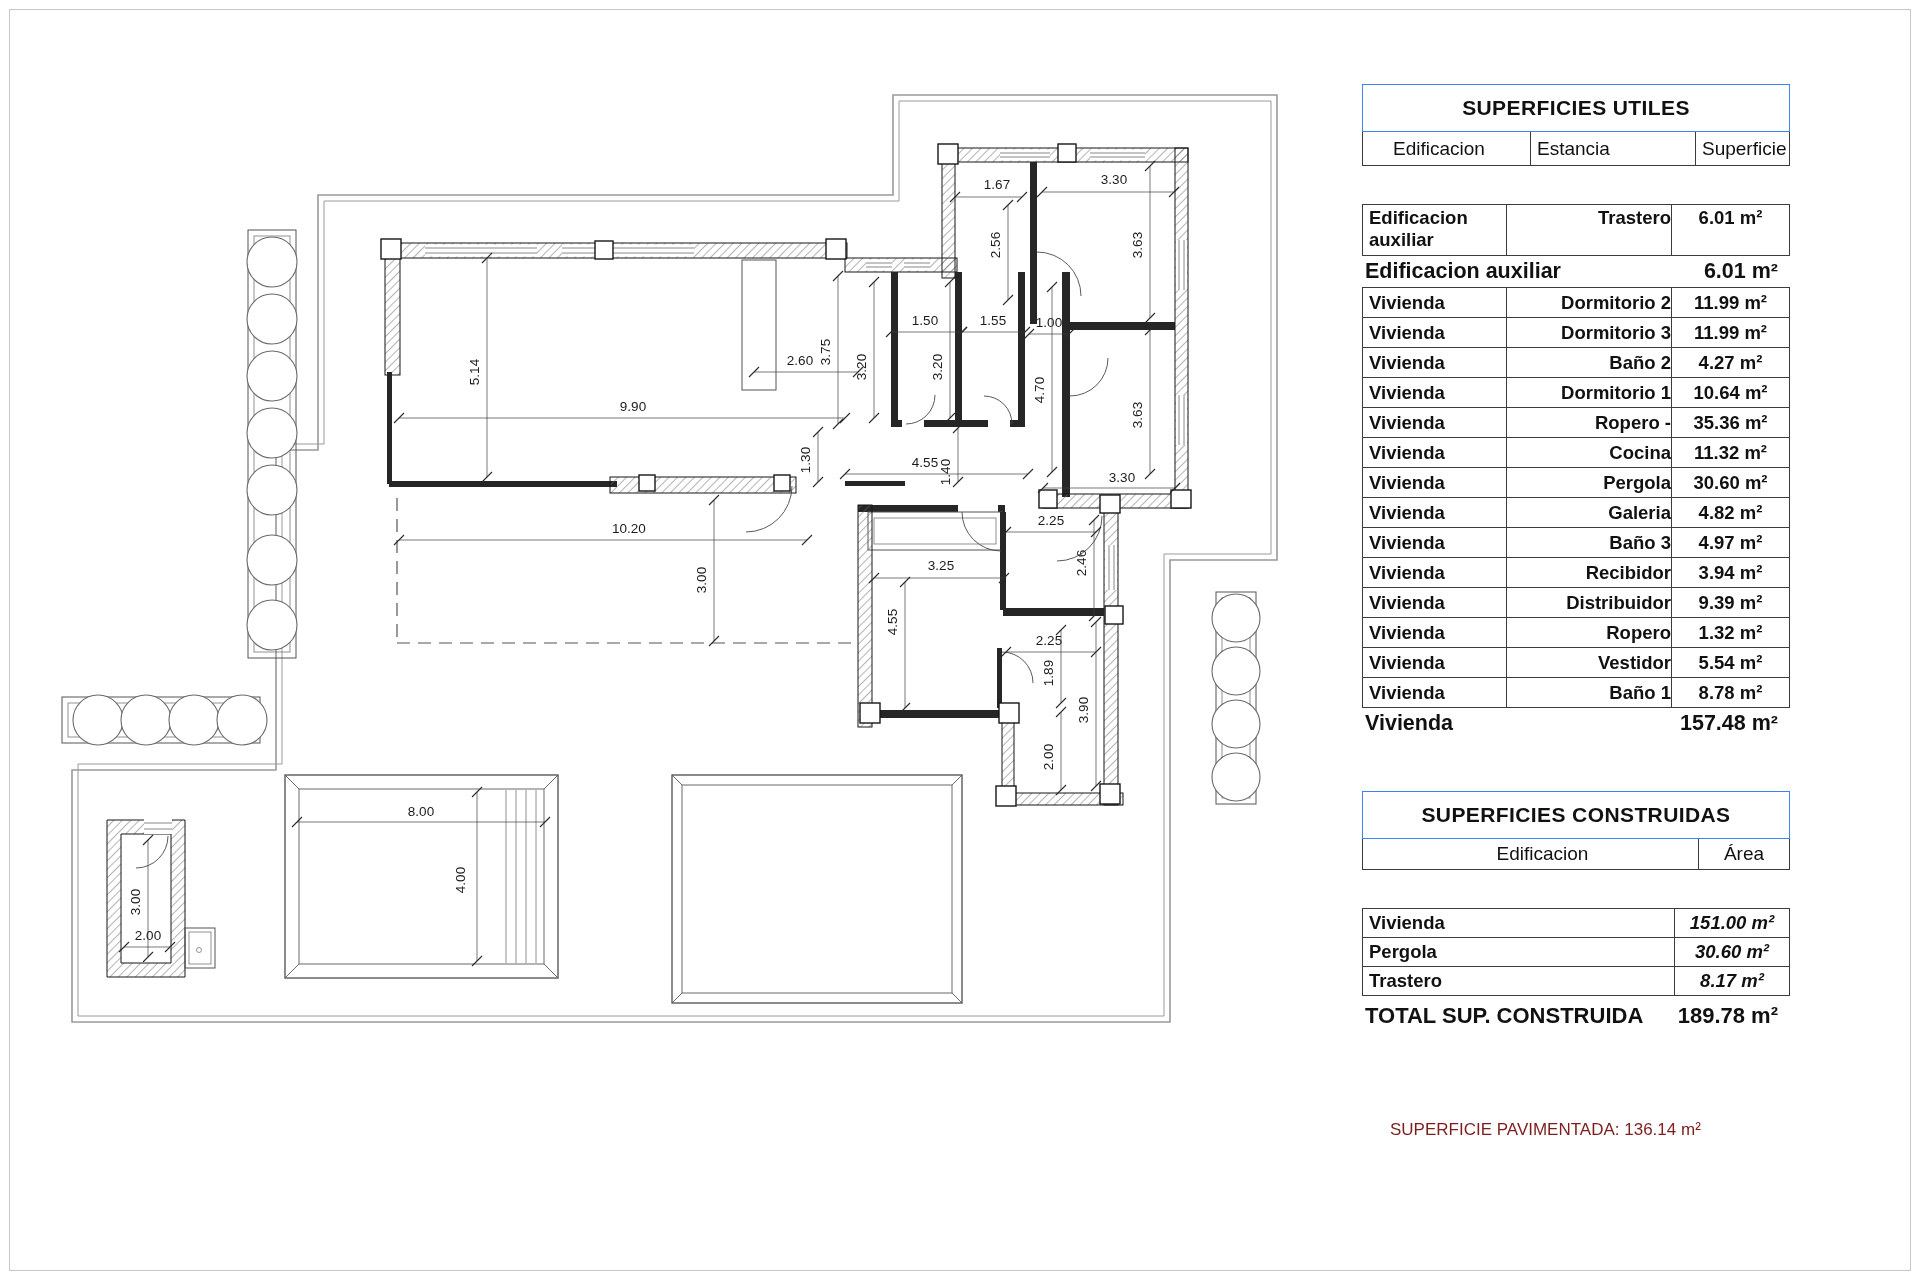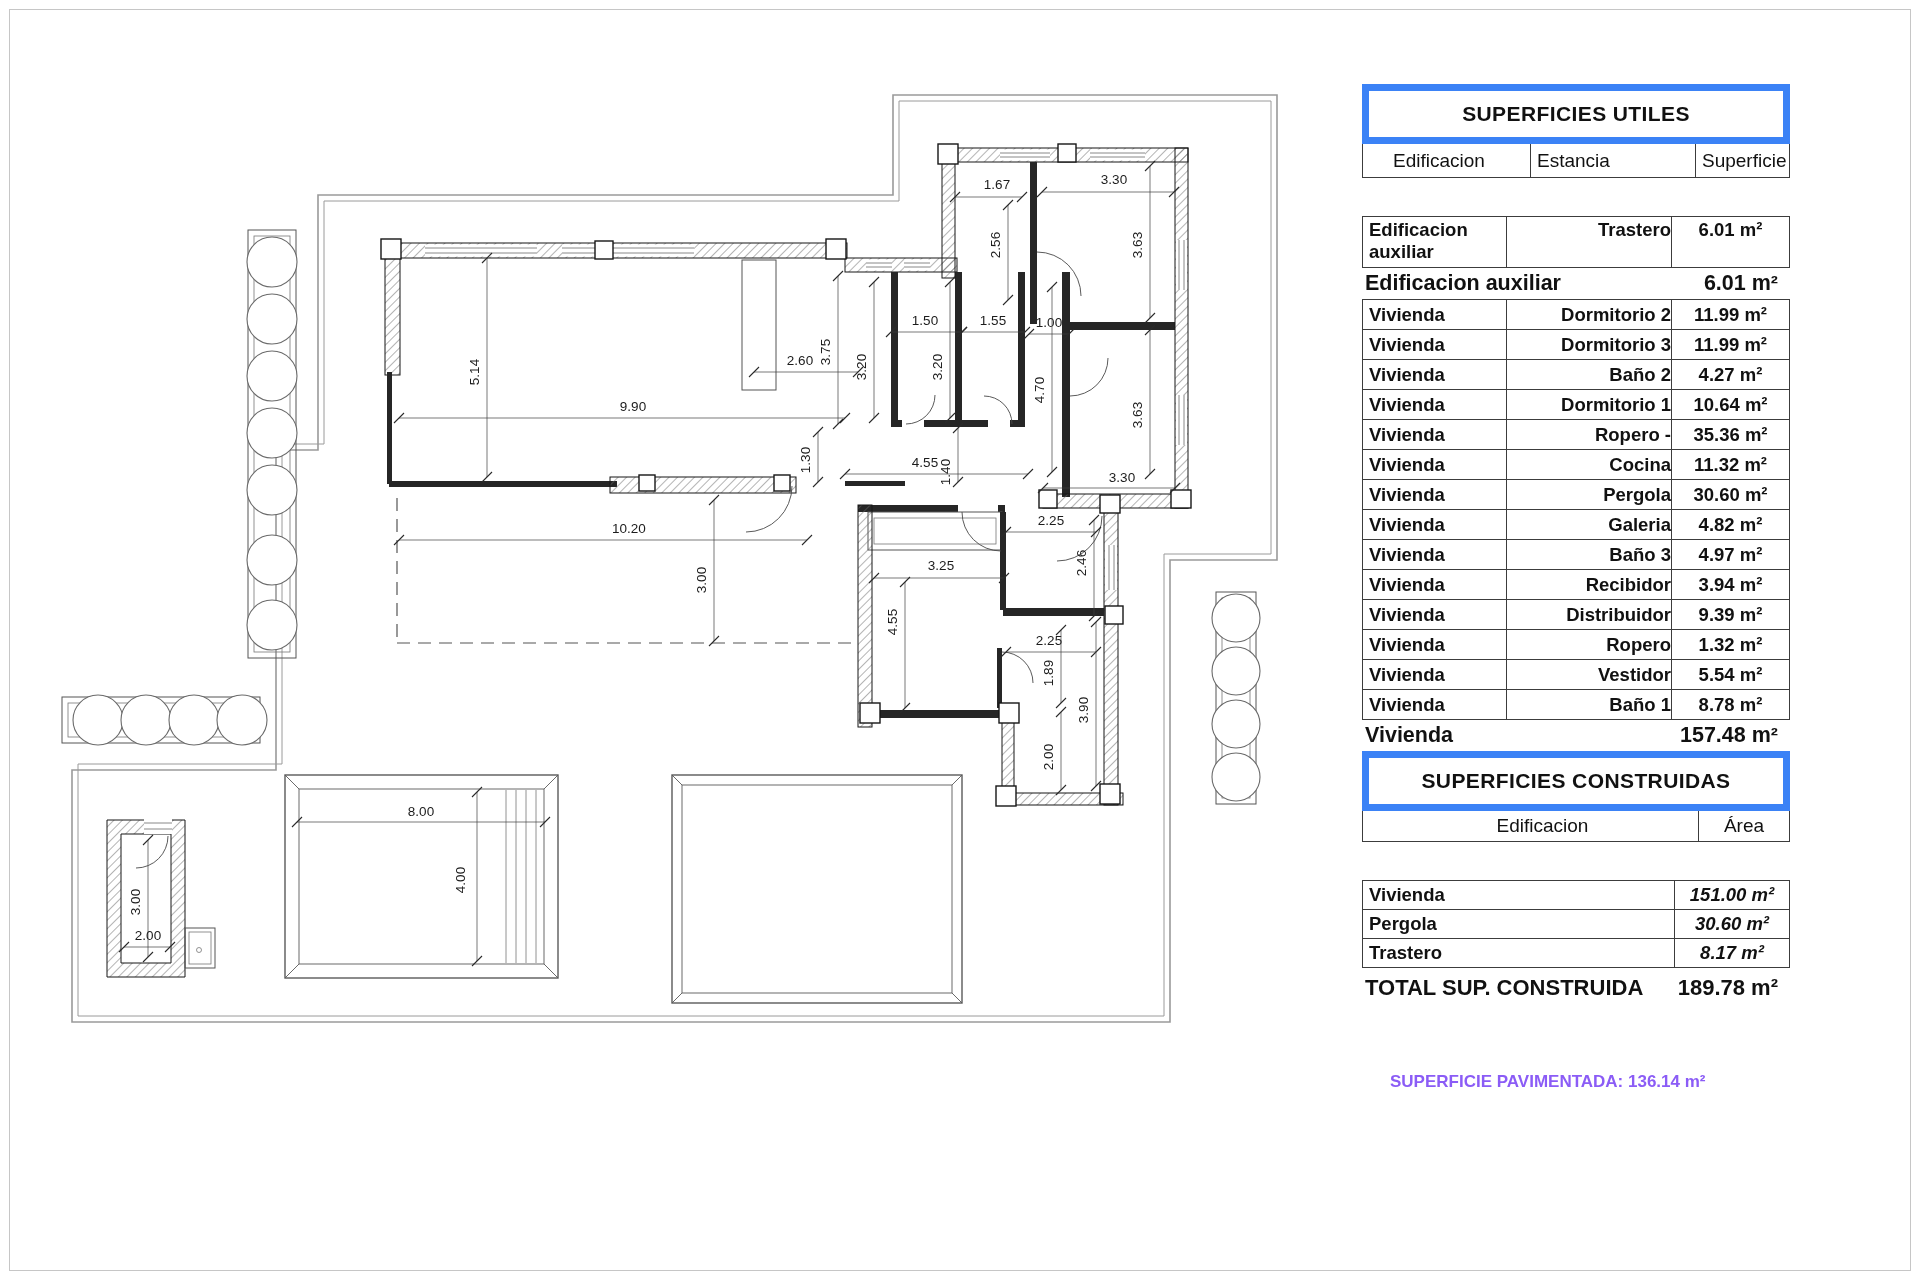--- a/index.html
+++ b/index.html
@@ -19,45 +19,45 @@
   .arc{fill:none;stroke:#474747;stroke-width:.9}
   .dash{fill:none;stroke:#555;stroke-width:1.2;stroke-dasharray:13 8}
   .pline{fill:none;stroke:#5a5a5a;stroke-width:1.4}
   .pline2{fill:none;stroke:#5a5a5a;stroke-width:.9}
   .circ{fill:#fff;stroke:#6a6a6a;stroke-width:1.1}
   .dim-line{stroke:#3f3f3f;stroke-width:.7}
   .dim-tick{stroke:#2a2a2a;stroke-width:1.1}
   .dim-text{font-family:"Liberation Sans",sans-serif;font-size:13.5px;fill:#1c1c1c;text-anchor:middle}
 
   .tables{position:absolute;left:1362px;top:84px;width:428px;}
-  .t-title{height:46px;border:7px solid #3b82f6;display:flex;align-items:center;justify-content:center;
+  .t-title{height:46px;border:1px solid #3b82f6;display:flex;align-items:center;justify-content:center;
            font-weight:bold;font-size:21px;letter-spacing:.4px;}
   .t-head{display:flex;border:1px solid #3c3c3c;border-top:none;height:33px;font-weight:normal;font-size:19px;padding-left:24px;}
   .t-head .hc{display:flex;align-items:center;padding-left:6px;box-sizing:border-box;}
   .c1{width:144px;border-right:1px solid #3c3c3c;box-sizing:border-box;}
   .c2{width:165px;border-right:1px solid #3c3c3c;box-sizing:border-box;text-align:right;}
   .c3{flex:1;}
   .gap38{height:38px;}
   .trow{display:flex;border:1px solid #3c3c3c;border-top:none;font-weight:bold;font-size:18.5px;}
   .rows .trow:first-child{border-top:1px solid #3c3c3c;}
   .trow .c1,.trow .c2{padding:2px 0 2px 6px;}
   .trow .c3{text-align:center;padding:2px 0;}
   .viv .trow{height:29px;line-height:25px;overflow:hidden;}
   .aux .trow{min-height:50px;}
   .subtotal,.totalrow{display:flex;justify-content:space-between;font-weight:bold;padding:3px 12px 3px 3px;}
   .subtotal{font-size:21.5px;}
   .totalrow{font-size:22px;padding-top:7px;padding-bottom:8px;}
-  .t2{}
+  .t2{margin-top:52px;}
   .t2 .t-head{height:30px;font-size:19px;}
   .c1b{width:312px;border-right:1px solid #3c3c3c;box-sizing:border-box;text-align:center;justify-content:center!important;padding-left:0!important;}
   .c2b{flex:1;text-align:center;justify-content:center!important;padding-left:0!important;}
   .t2 .trow{height:28px;line-height:24px;}
   .t2 .trow .lab{width:312px;border-right:1px solid #3c3c3c;box-sizing:border-box;padding:2px 0 2px 6px;}
   .t2 .trow .val{flex:1;text-align:center;padding:2px 0;font-style:italic;}
-  .pav-note{margin-top:63px;padding-left:28px;font-size:17px;color:#8b5cf6;font-weight:bold;}
+  .pav-note{margin-top:83px;padding-left:28px;font-size:17px;color:#7f1d1d;font-weight:normal;}
 </style>
 </head>
 <body>
 
 <div class="page">
   <div class="frame"></div>
 
   <svg width="1330" height="1280" viewBox="0 0 1330 1280">
     <defs>
       <pattern id="hatch" width="6" height="6" patternUnits="userSpaceOnUse" patternTransform="rotate(45)">

